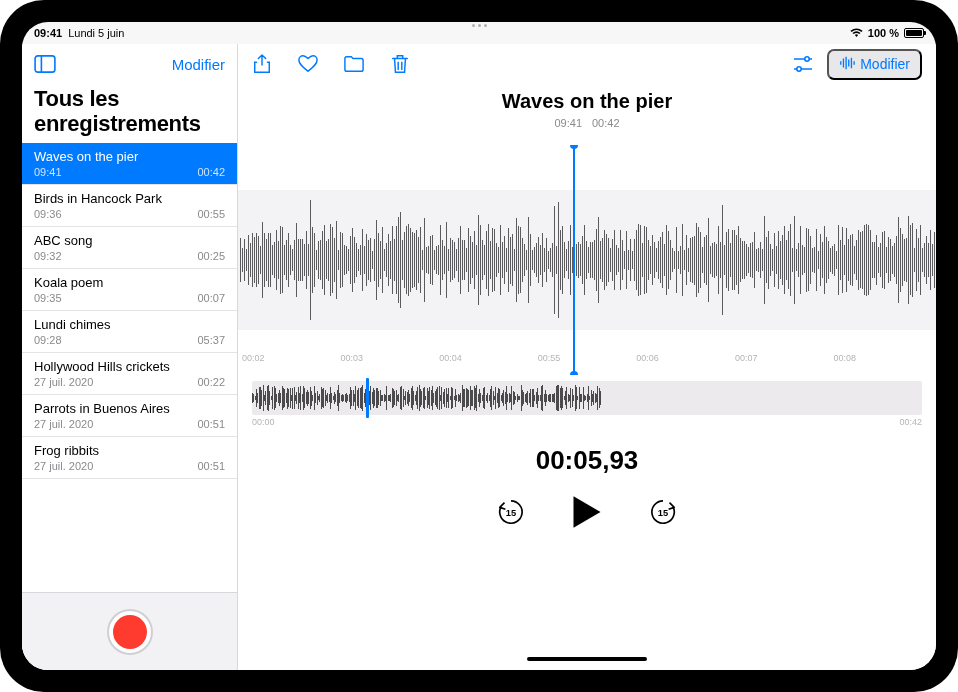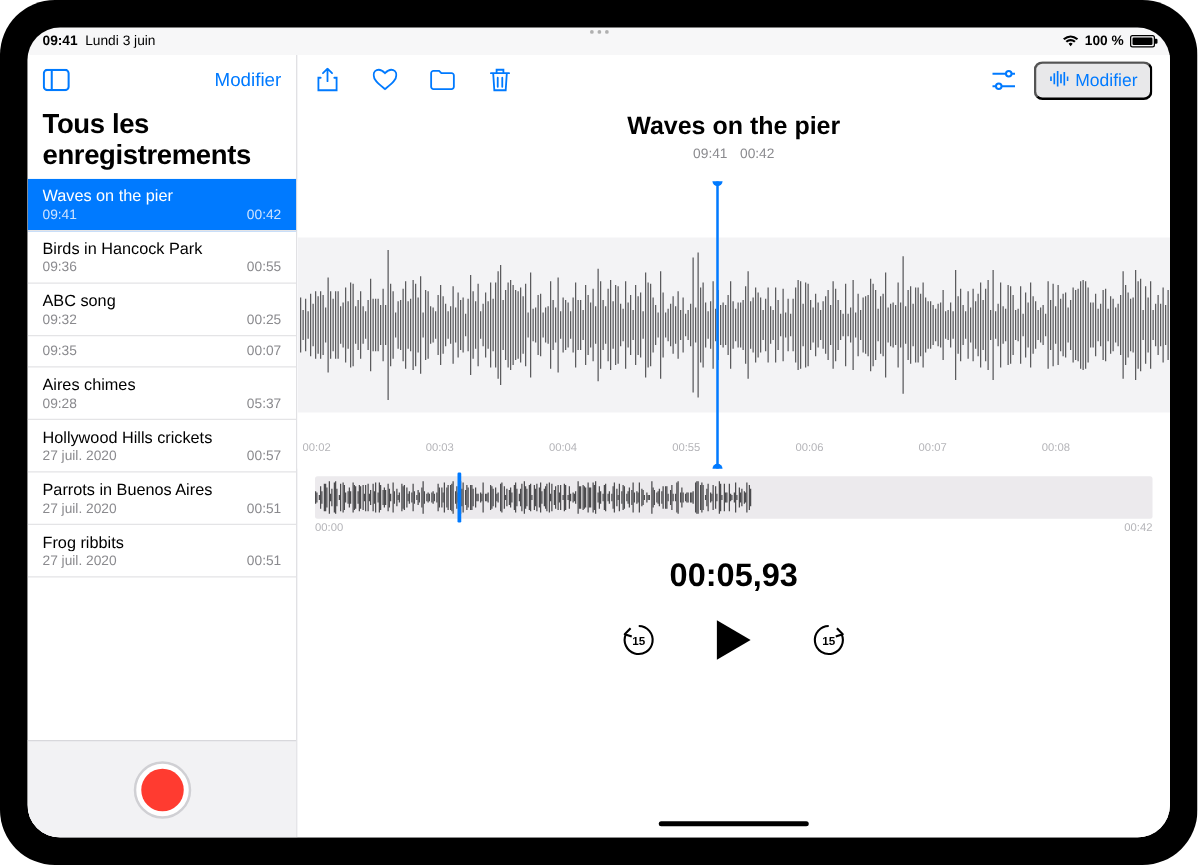--- a/index.html
+++ b/index.html
@@ -83,21 +83,21 @@
   <div class="screen">
     <div class="dots">
         <span></span>
         <span></span>
         <span></span>
       </div>
 
     <div class="statusbar">
       <div class="left">
         <span>09:41</span>
-        <span style="font-weight:400;">Lundi 3 juin</span>
+        <span style="font-weight:400;">Lundi 5 juin</span>
       </div>
       <div class="right">
         <span class="wifi-icon">
           <svg viewBox="0 0 16 12">
               <path d="M8 11 L6 8.5 Q8 7 10 8.5 Z M3 6 Q8 2 13 6 L11.5 7.5 Q8 4.8 4.5 7.5 Z M0.5 3.5 Q8 -2.5 15.5 3.5 L14 5 Q8 0 2 5 Z" fill="#000"></path>
             </svg>
         </span>
         <span>100 %</span>
         <span class="battery">
             <span class="battery-body">
@@ -136,37 +136,38 @@
               </div>
             </div>
             <div class="list-item">
               <div class="item-title">ABC song</div>
     <div class="item-sub">
                 <span>09:32</span>
                 <span>00:25</span>
               </div>
             </div>
             <div class="list-item">
+              <div class="item-title">Koala poem</div>
     <div class="item-sub">
                 <span>09:35</span>
                 <span>00:07</span>
               </div>
             </div>
             <div class="list-item">
-              <div class="item-title">Aires chimes</div>
+              <div class="item-title">Lundi chimes</div>
     <div class="item-sub">
                 <span>09:28</span>
                 <span>05:37</span>
               </div>
             </div>
             <div class="list-item">
               <div class="item-title">Hollywood Hills crickets</div>
     <div class="item-sub">
                 <span>27 juil. 2020</span>
-                <span>00:57</span>
+                <span>00:22</span>
               </div>
             </div>
             <div class="list-item">
               <div class="item-title">Parrots in Buenos Aires</div>
     <div class="item-sub">
                 <span>27 juil. 2020</span>
                 <span>00:51</span>
               </div>
             </div>
             <div class="list-item">

